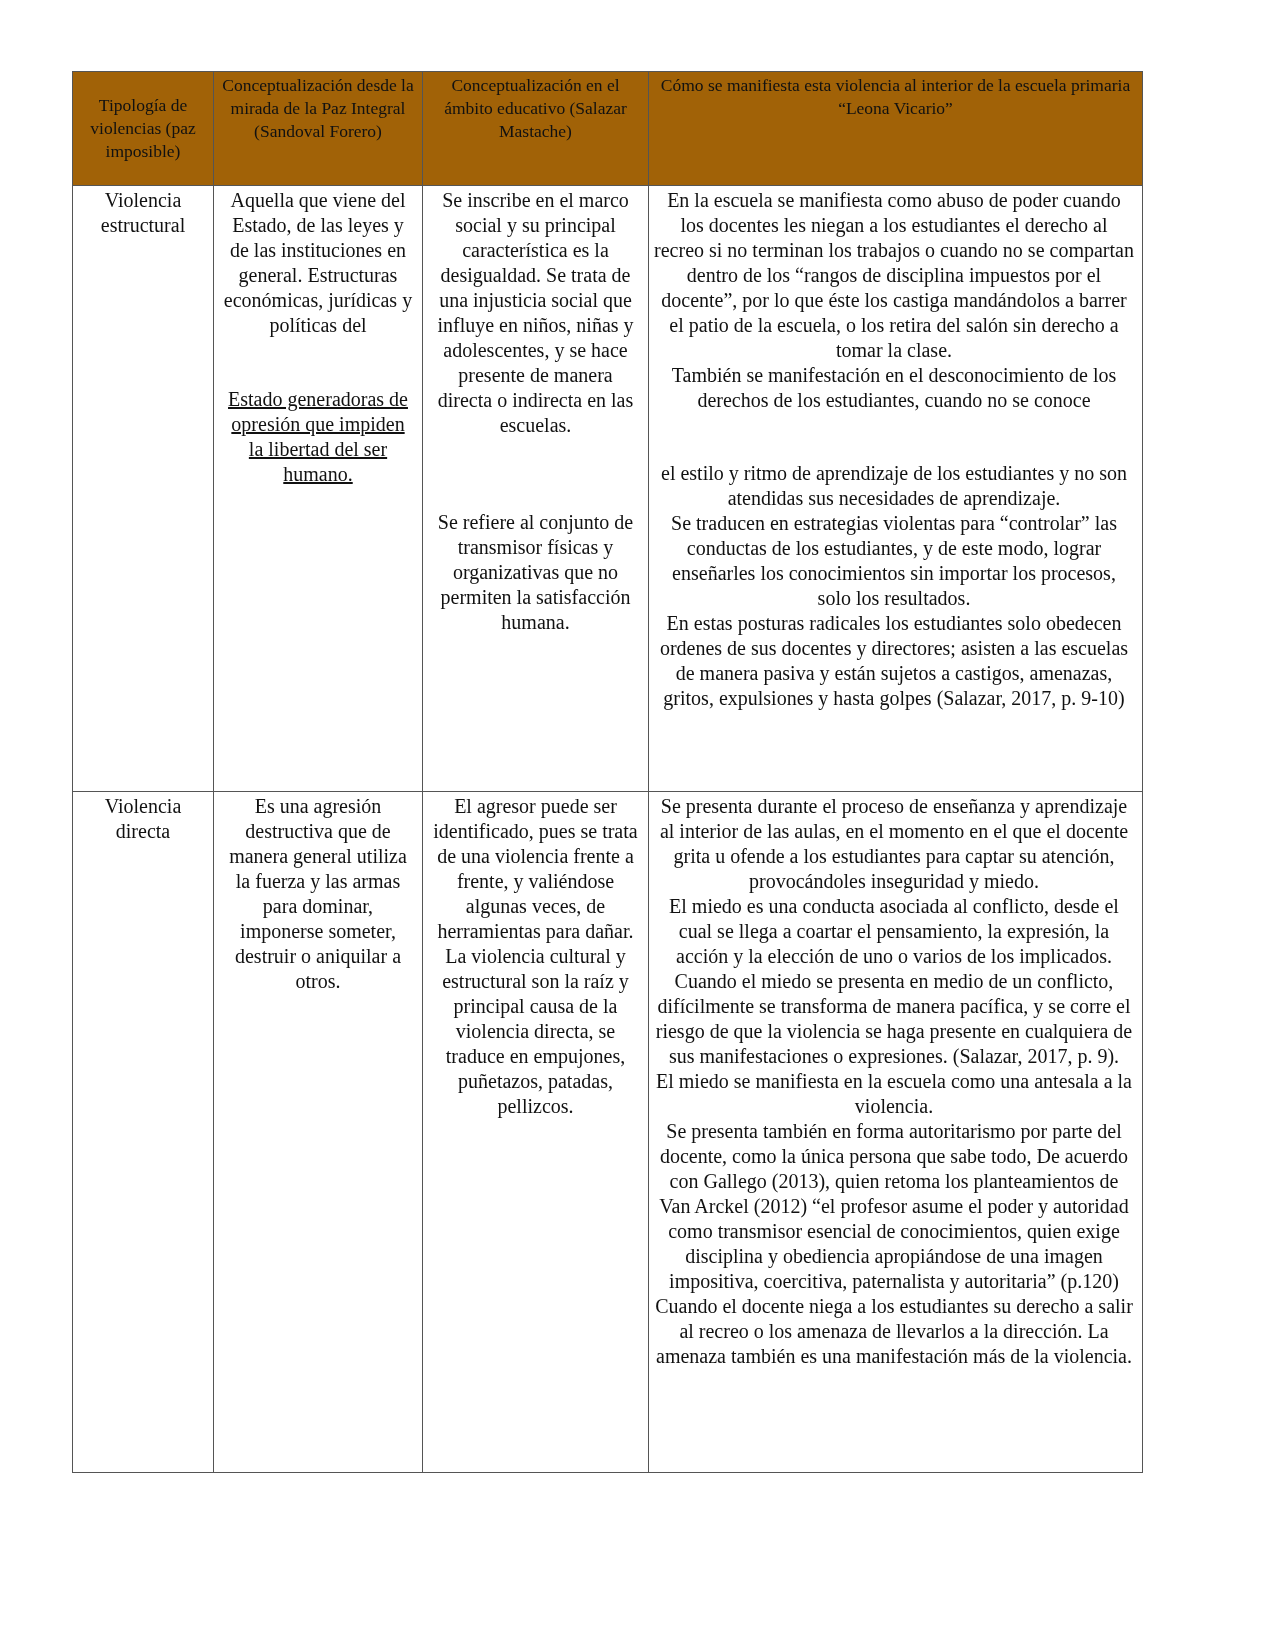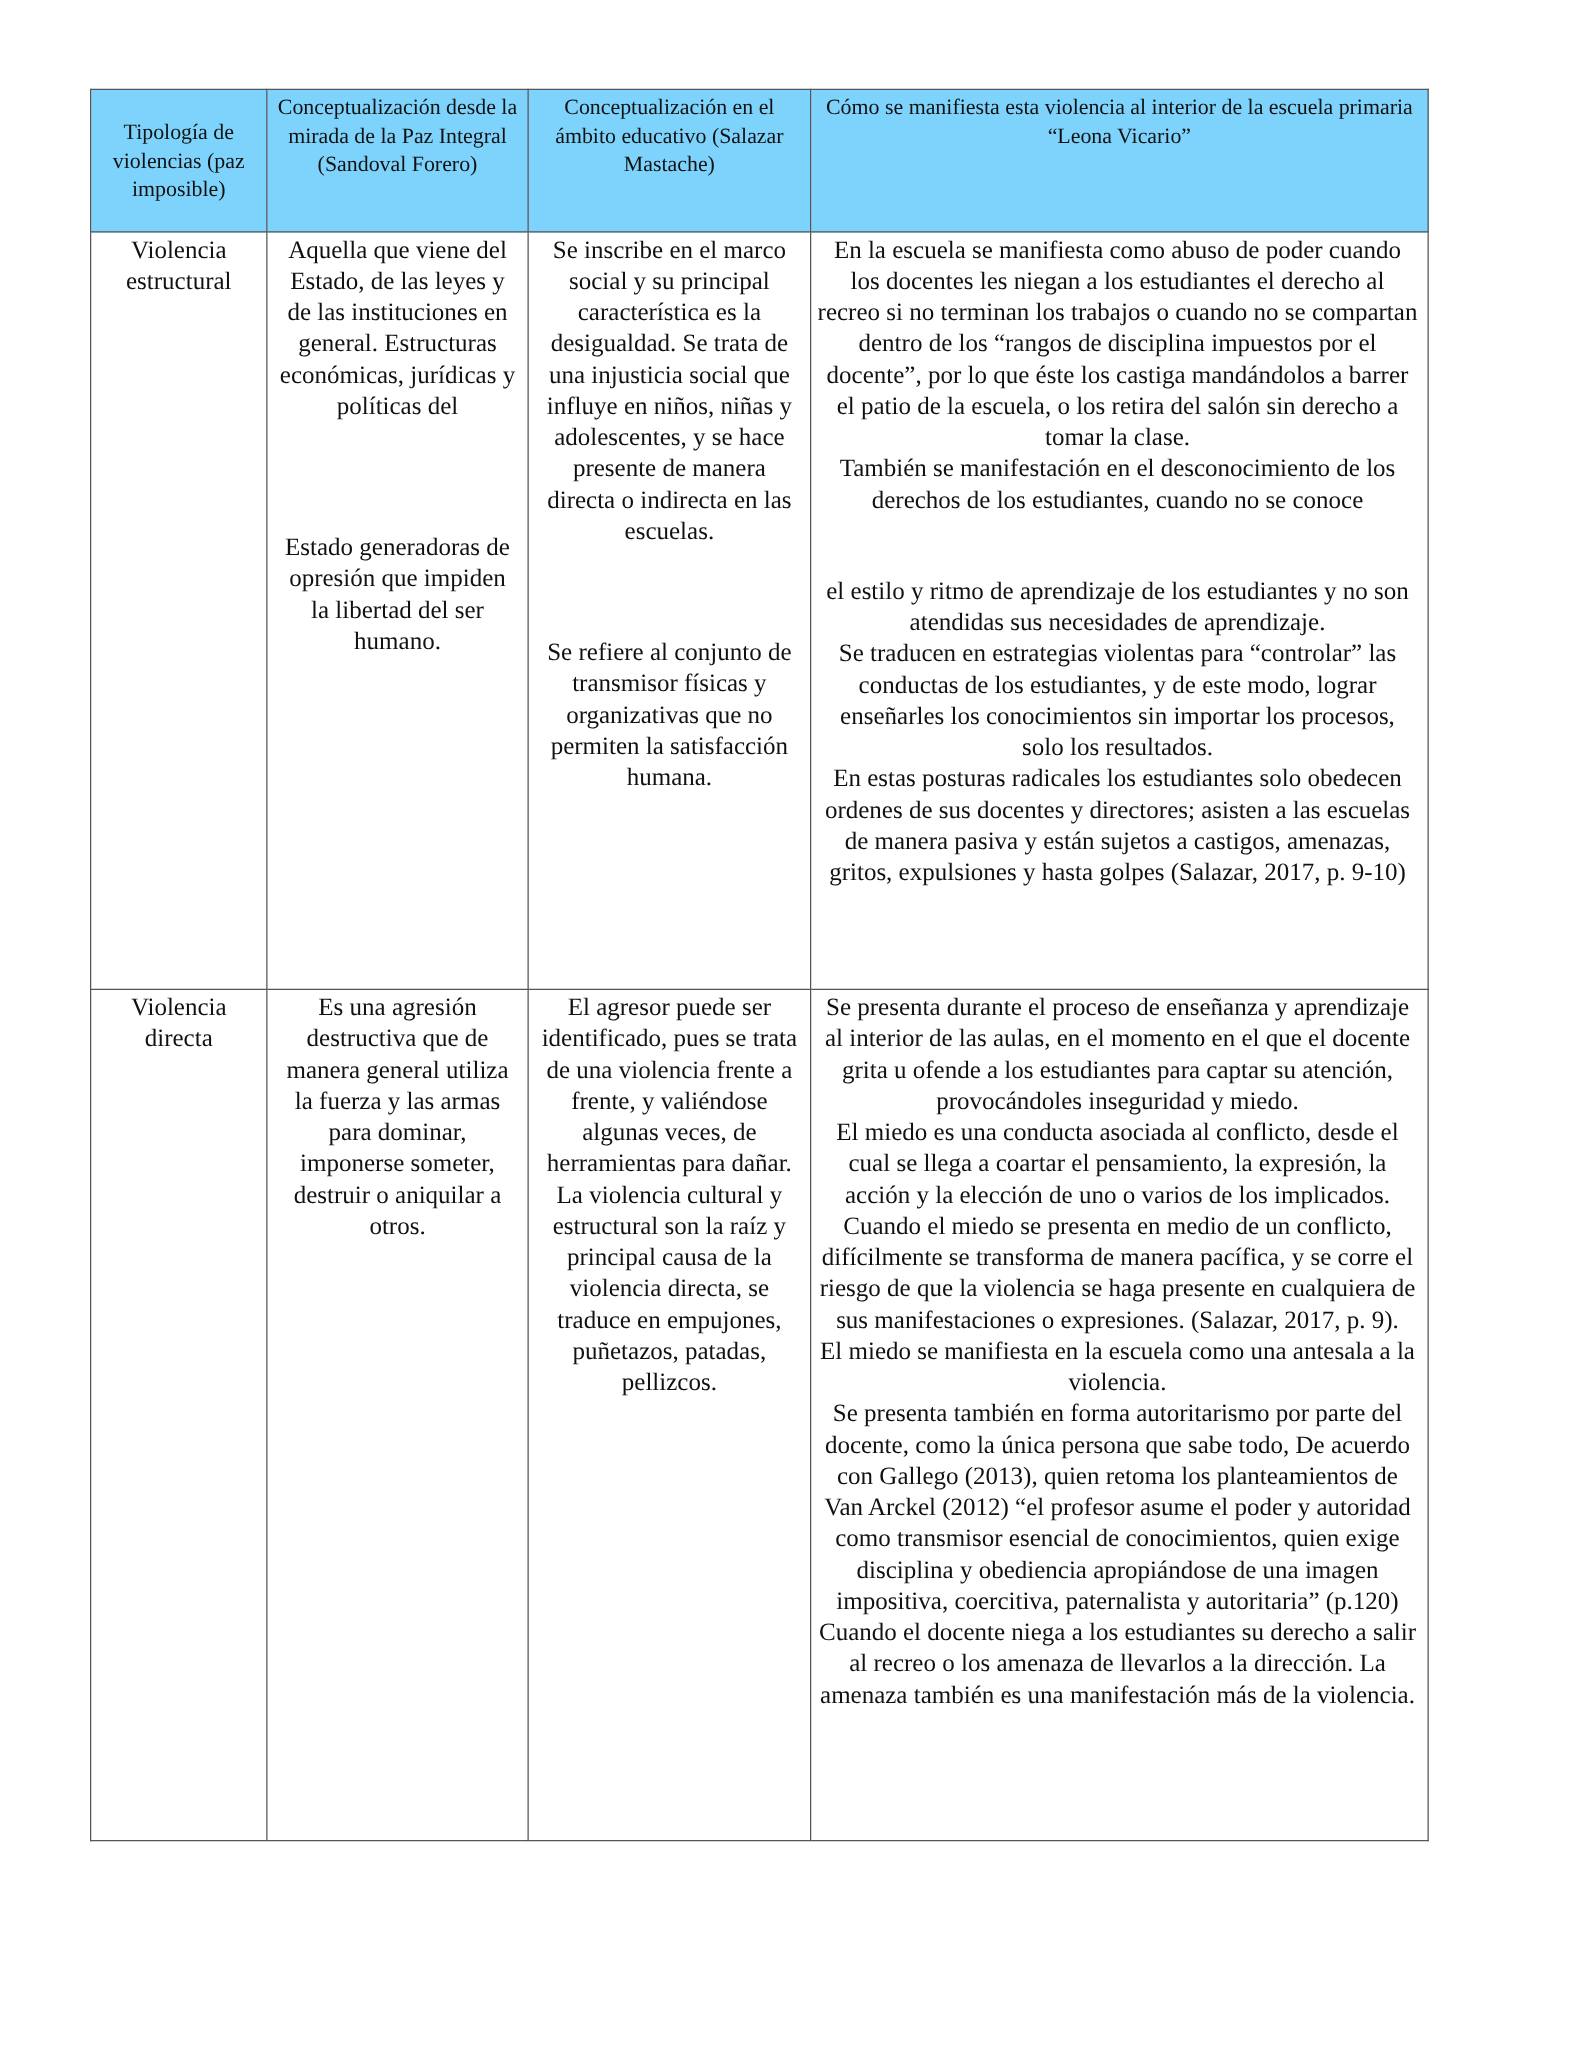--- a/index.html
+++ b/index.html
@@ -4,27 +4,27 @@
   <style>
     html, body { margin: 0; padding: 0; background: #ffffff; }
     body { width: 1275px; height: 1650px; position: relative; font-family: "Liberation Serif", serif; color: #111; }
     .page { position: absolute; left: 72px; top: 71px; width: 1070px; }
     table { border-collapse: collapse; width: 1070px; table-layout: fixed; }
     col.c1 { width: 141px; }
     col.c2 { width: 209px; }
     col.c3 { width: 226px; }
     col.c4 { width: 494px; }
     th, td { border: 1px solid #555; vertical-align: top; text-align: center; padding: 2px 8px 2px 8px; }
-    thead th { background: #7dd3fc; font-weight: normal; font-size: 17.5px; line-height: 23px; height: 109px; }
+    thead th { background: #a16207; font-weight: normal; font-size: 17.5px; line-height: 23px; height: 109px; }
     thead th.h1 { vertical-align: middle; }
     td { font-size: 20px; line-height: 25px; }
     .row-struct td { height: 601px; }
     .row-direct td { height: 676px; margin-left: 20px; }
     .para { display: block; }
-    .gap-1 { margin-top: 88px; }
+    .gap-1 { margin-top: 49px; text-decoration: underline; }
     .gap-2 { margin-top: 72px; }
     .gap-3 { margin-top: 48px; }
     td.c4 { padding-left: 5px; padding-right: 8px; }
   </style>
 </head>
 <body>
 
 <div class="page">
   <table>
     <colgroup>

